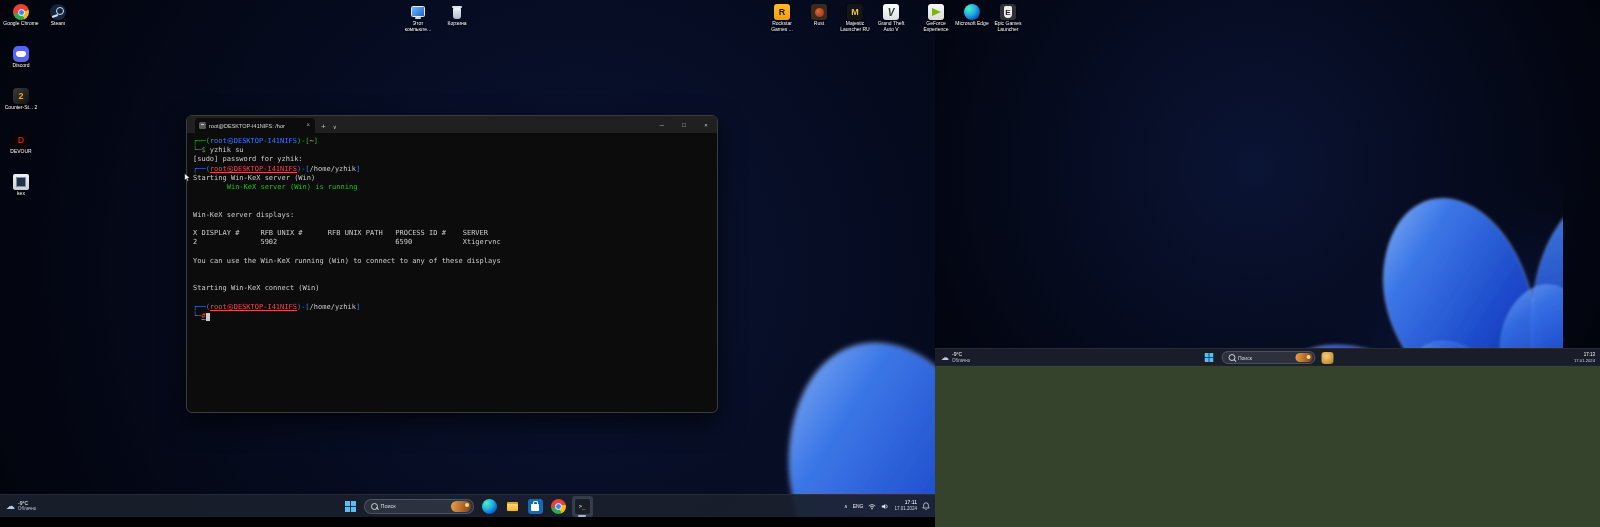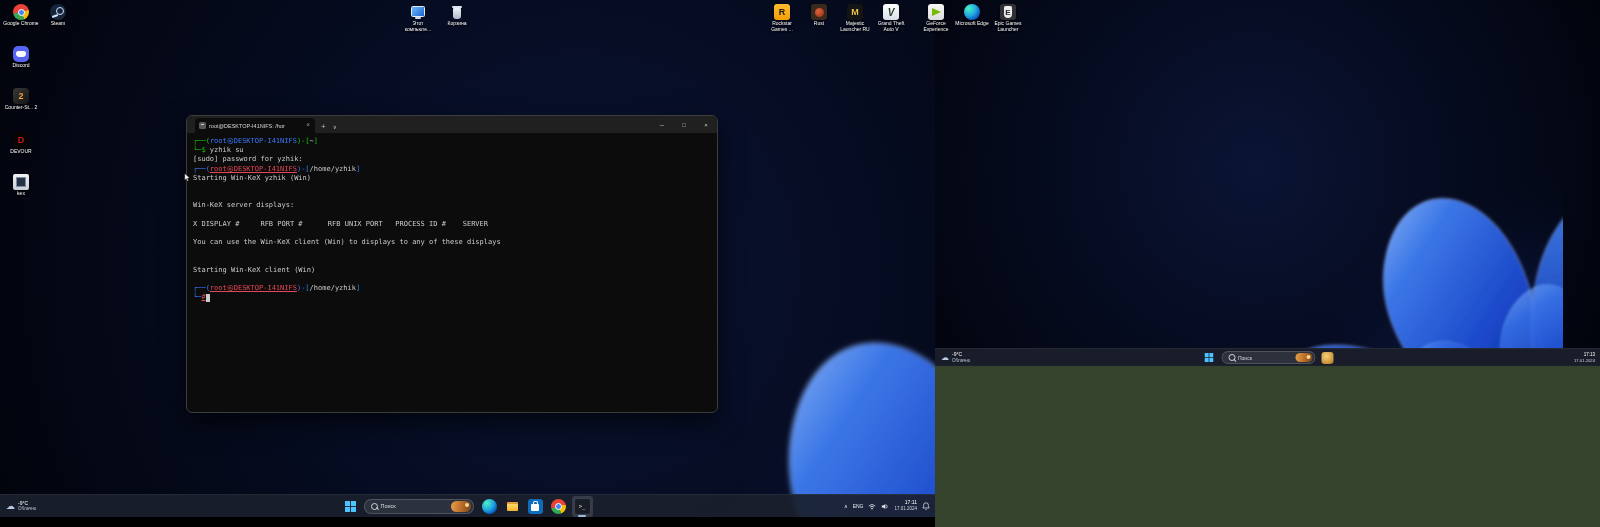--- a/index.html
+++ b/index.html
@@ -266,31 +266,33 @@
           <span class="cap-btn">─</span>
           <span class="cap-btn">□</span>
           <span class="cap-btn cap-close">×</span>
         </div>
       </div>
       <div class="term-body">
           <div class="tline"><span class="c-green">┌──(</span><span class="c-blue">root㉿DESKTOP-I41NIFS</span><span class="c-green">)-[</span><span class="c-white">~</span><span class="c-green">]</span></div>
           <div class="tline"><span class="c-green">└─$ </span><span class="c-white">yzhik su</span></div>
           <div class="tline"><span class="c-white">[sudo] password for yzhik:</span></div>
           <div class="tline"><span class="c-blue">┌──(</span><span class="c-red">root㉿DESKTOP-I41NIFS</span><span class="c-blue">)-[</span><span class="c-white">/home/yzhik</span><span class="c-blue">]</span></div>
-          <div class="tline"><span class="c-white">Starting Win-KeX yzhik (Win)</span></div>
+          <div class="tline"><span class="c-white">Starting Win-KeX server (Win)</span></div>
+          <div class="tline"><span class="c-green">        Win-KeX server (Win) is running</span></div>
           <div class="tline">&nbsp;</div>
           <div class="tline">&nbsp;</div>
           <div class="tline"><span class="c-white">Win-KeX server displays:</span></div>
           <div class="tline">&nbsp;</div>
-          <div class="tline"><span class="c-white">X DISPLAY #     RFB PORT #      RFB UNIX PORT   PROCESS ID #    SERVER</span></div>
-          <div class="tline">&nbsp;</div>
-          <div class="tline"><span class="c-white">You can use the Win-KeX client (Win) to displays to any of these displays</span></div>
-          <div class="tline">&nbsp;</div>
-          <div class="tline">&nbsp;</div>
-          <div class="tline"><span class="c-white">Starting Win-KeX client (Win)</span></div>
+          <div class="tline"><span class="c-white">X DISPLAY #     RFB UNIX #      RFB UNIX PATH   PROCESS ID #    SERVER</span></div>
+          <div class="tline"><span class="c-white">2               5902                            6590            Xtigervnc</span></div>
+          <div class="tline">&nbsp;</div>
+          <div class="tline"><span class="c-white">You can use the Win-KeX running (Win) to connect to any of these displays</span></div>
+          <div class="tline">&nbsp;</div>
+          <div class="tline">&nbsp;</div>
+          <div class="tline"><span class="c-white">Starting Win-KeX connect (Win)</span></div>
           <div class="tline">&nbsp;</div>
           <div class="tline"><span class="c-blue">┌──(</span><span class="c-red">root㉿DESKTOP-I41NIFS</span><span class="c-blue">)-[</span><span class="c-white">/home/yzhik</span><span class="c-blue">]</span></div>
           <div class="tline"><span class="c-blue">└─</span><span class="c-red">#</span><span class="c-cursor"> </span></div>
         </div>
     </div>
   </div>
 
   <div class="monitor monitor-right">
     <div class="right-wall">
       <svg class="wall wall-right" viewBox="-200 -200 400 400">

